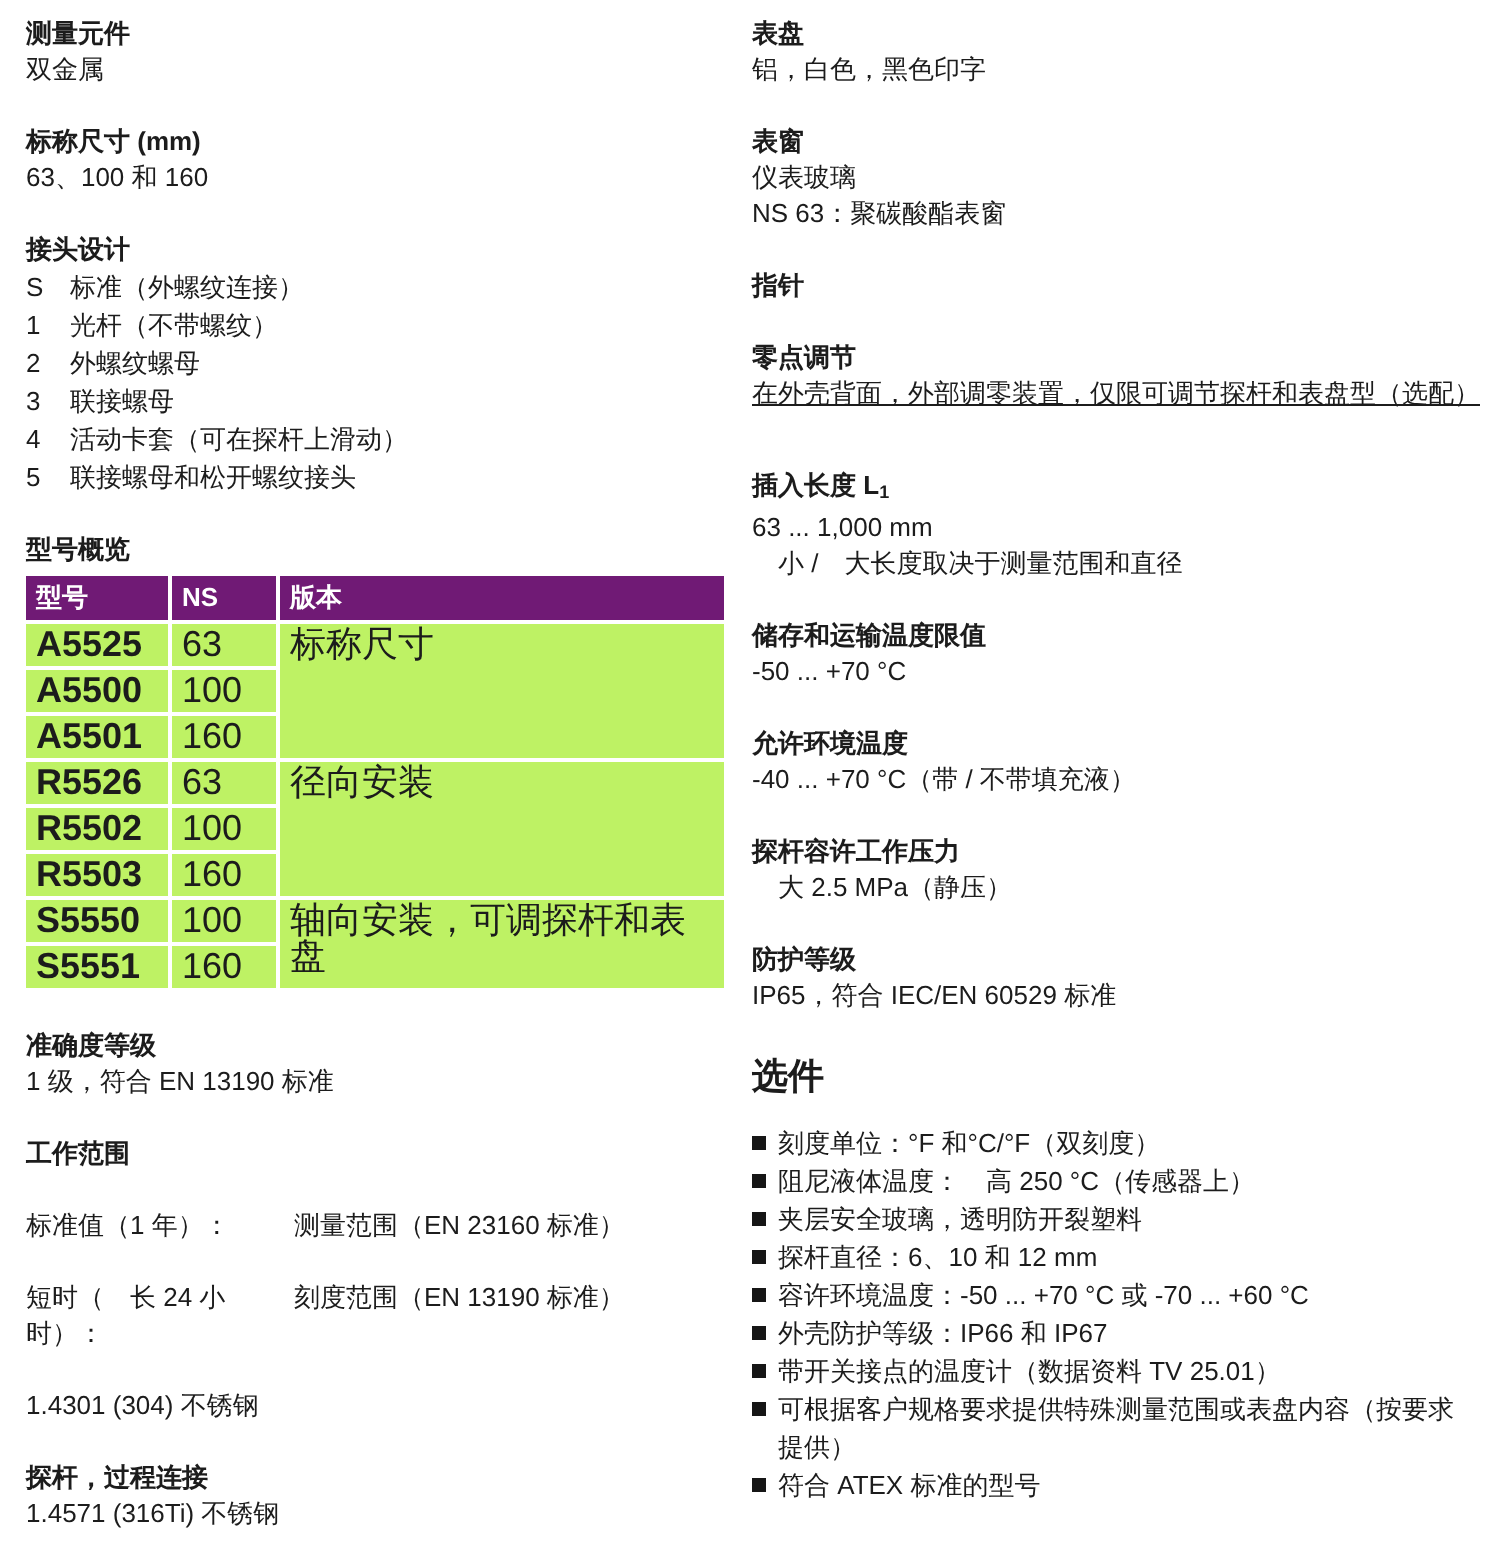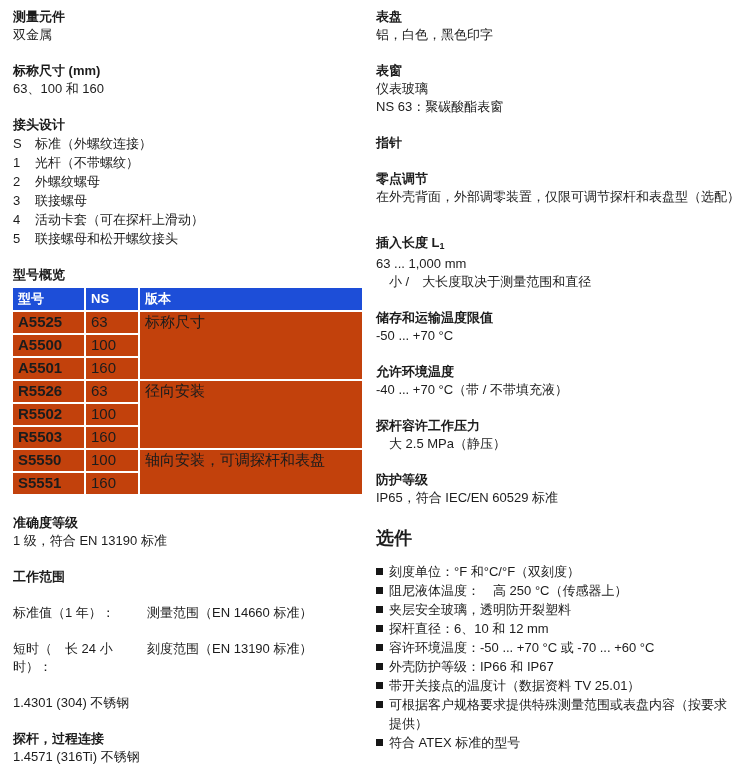--- a/index.html
+++ b/index.html
@@ -9,32 +9,32 @@
     font-family:"Liberation Sans","DejaVu Sans",sans-serif;
     font-size:13px;line-height:18px;
   }
   .col{position:absolute;top:8px;}
   .col-left{left:13px;width:354px;}
   .col-right{left:376px;width:352px;}
   .doc-title{font-size:18px;line-height:22px;font-weight:bold;margin:0 0 13px 0;}
   .sec{margin-bottom:18px;}
   .sec-h{font-weight:bold;}
   .body-line{white-space:pre-wrap;}
-  .nowrap{white-space:nowrap;}
+  .nowrap{white-space:nowrap;text-decoration:underline;}
   
   .conn-row{display:flex;line-height:19px;}
   .conn-code{width:22px;flex:none;}
   
   table.model-table{border-collapse:separate;border-spacing:2px;margin:2px 0 0 -2px;}
   table.model-table th{
-    background:#1d4ed8;color:#ffffff;font-weight:bold;text-align:left;
+    background:#701a75;color:#ffffff;font-weight:bold;text-align:left;
     padding:2px 5px;height:18px;font-size:13px;
   }
   table.model-table td{
-    background:#c2410c;padding:1px 5px;height:19px;vertical-align:top;font-size:15px;
+    background:#bef264;padding:1px 5px;height:19px;vertical-align:top;font-size:18px;
   }
   td.model-cell{font-weight:bold;}
   col.c-model{width:71px;} col.c-ns{width:52px;} col.c-version{width:222px;}
   
   .wr-row{display:flex;margin-top:18px;}
   .wr-label{width:134px;flex:none;white-space:pre-wrap;}
   .wr-value{white-space:pre-wrap;}
   
   .options-title{font-size:18px;line-height:22px;font-weight:bold;margin:20px 0 13px 0;}
   .opt-list{margin:0;padding:0;list-style:none;}
@@ -146,21 +146,21 @@
 
     <div class="sec">
       <div class="sec-h">准确度等级</div>
       <div class="body-line">1 级，符合 EN 13190 标准</div>
     </div>
 
     <div class="sec">
       <div class="sec-h">工作范围</div>
       <div class="wr-row">
         <span class="wr-label">标准值（1 年）：</span>
-        <span class="wr-value">测量范围（EN 14660 标准）</span>
+        <span class="wr-value">测量范围（EN 23160 标准）</span>
       </div>
       <div class="wr-row">
         <span class="wr-label">短时（　长 24 小时）：</span>
         <span class="wr-value">刻度范围（EN 13190 标准）</span>
       </div>
     </div>
 
     <div class="sec">
       <div class="body-line">1.4301 (304) 不锈钢</div>
     </div>

